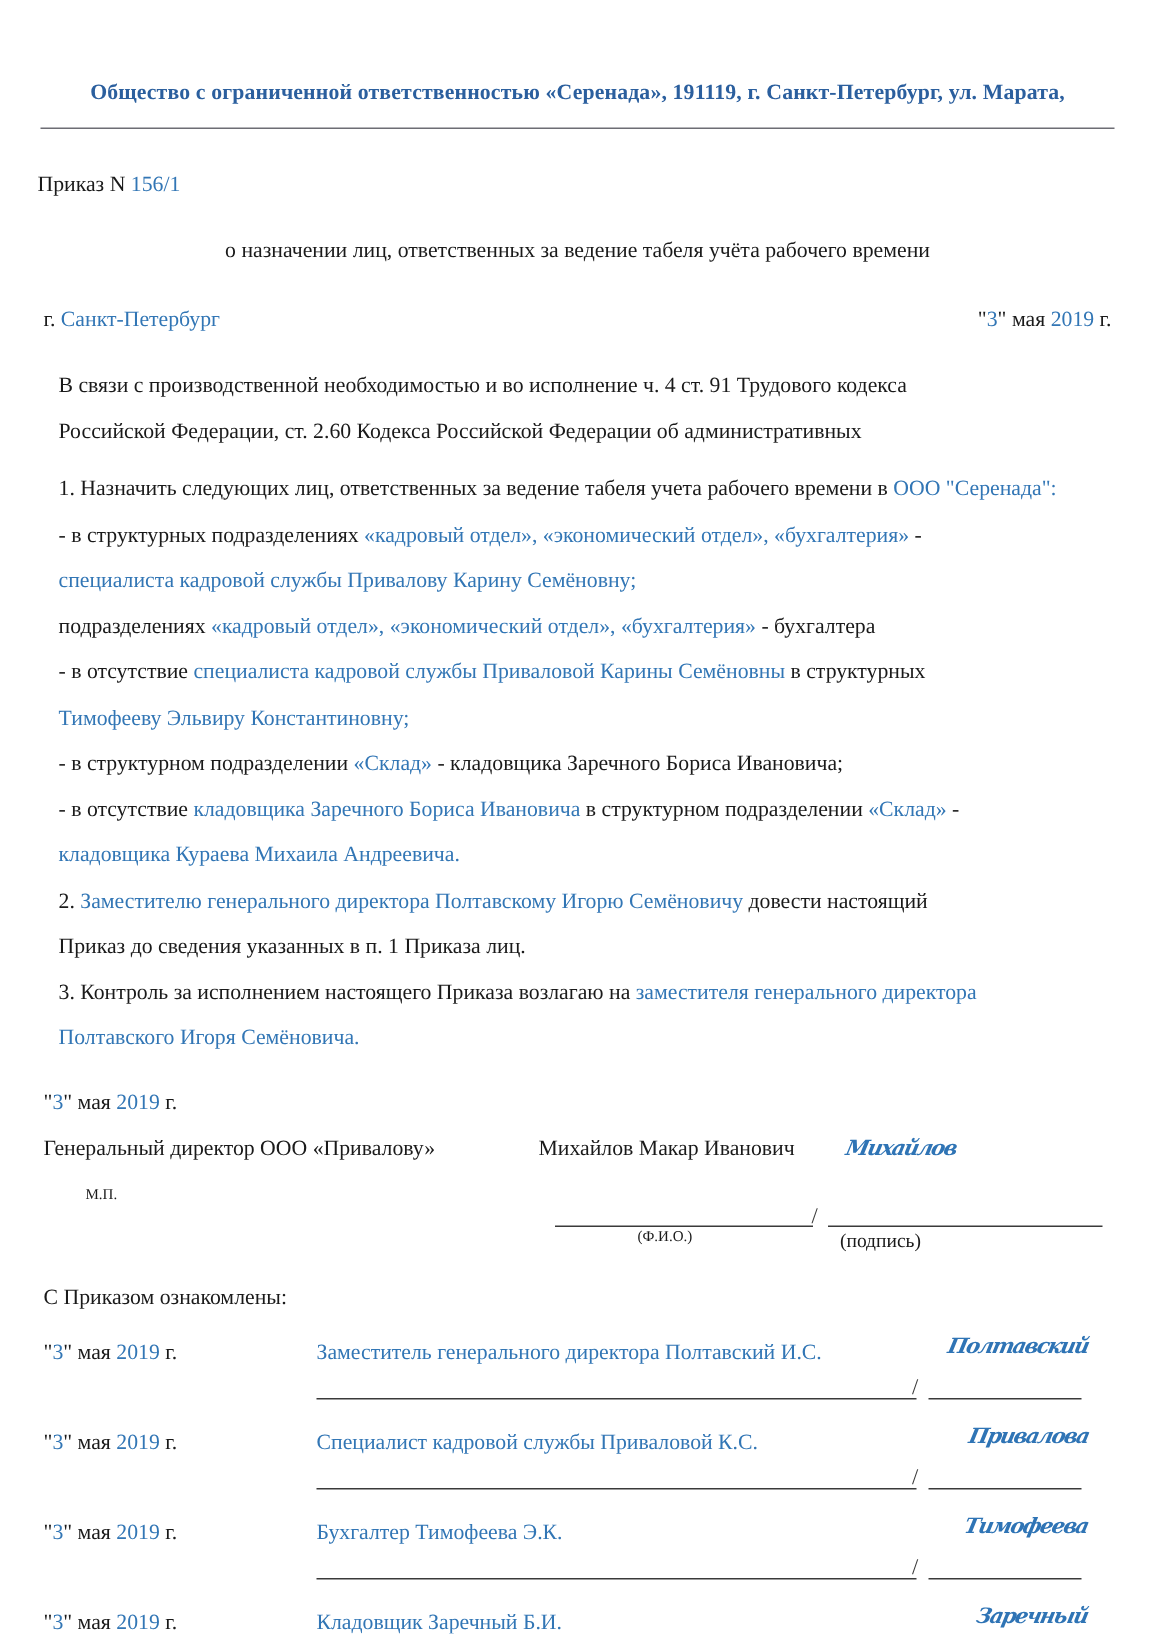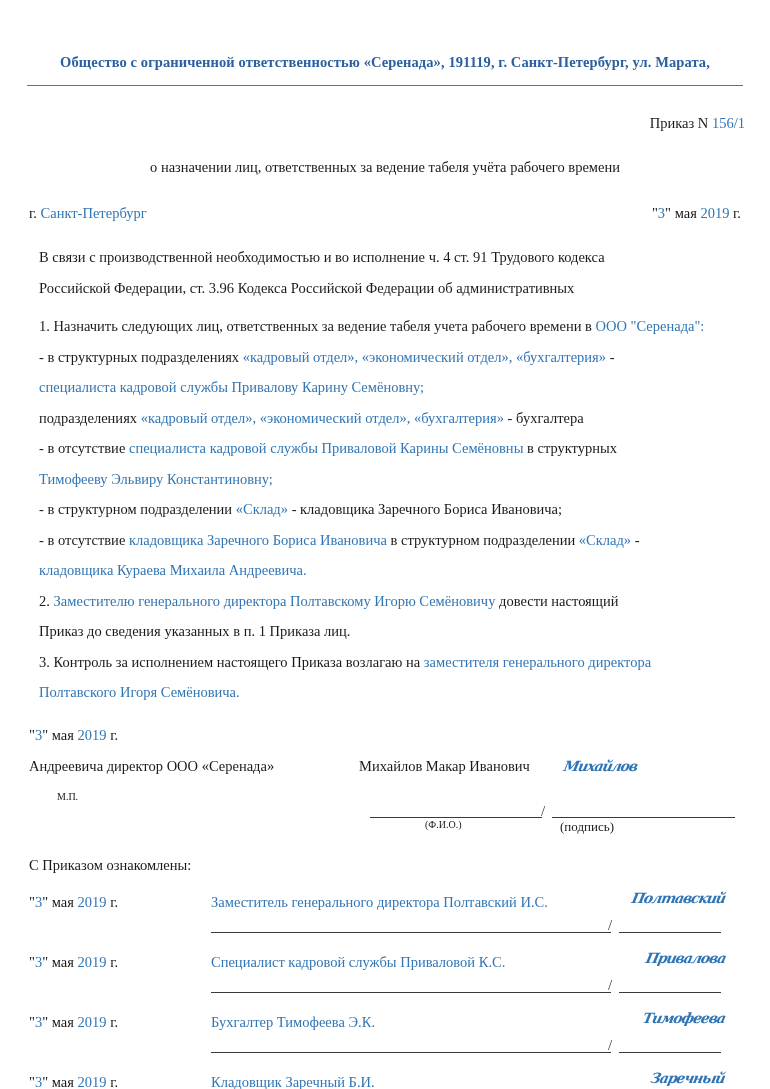--- a/index.html
+++ b/index.html
@@ -37,21 +37,21 @@
   .org-header .line2 { display: block; }
   .header-rule {
     margin: 12px 2px 0 2px;
     border: 0;
     border-top: 1.6px solid #6d6d74;
   }
 
   
   .doc-title {
     margin-top: 27px;
-    text-align: right;
+    text-align: left;
     font-size: 14.5px;
     line-height: 20px;
   }
   .doc-subtitle {
     margin-top: 24px;
     text-align: center;
     font-size: 14.5px;
     line-height: 20px;
   }
 
@@ -215,21 +215,21 @@
   <div class="doc-subtitle">о назначении лиц, ответственных за ведение табеля учёта рабочего времени</div>
 
   <div class="city-date-row">
     <div><span>г. </span><span class="blue">Санкт-Петербург</span></div>
     <div><span>"</span><span class="blue">3</span><span>" </span><span>мая </span><span class="blue">2019</span><span> г.</span></div>
   </div>
 
   <div class="body-block">
 
     <p>В связи с производственной необходимостью и во исполнение ч. 4 ст. 91 Трудового кодекса</p>
-    <p>Российской Федерации, ст. 3.96 Кодекса Российской Федерации об административных</p>
+    <p>Российской Федерации, ст. 2.60 Кодекса Российской Федерации об административных</p>
 
     <p class="para-gap"><span>1. Назначить следующих лиц, ответственных за ведение табеля учета рабочего времени в </span><span class="blue">ООО "Серенада":</span></p>
 
     <p><span>- в структурных подразделениях </span><span class="blue">«кадровый отдел», «экономический отдел», «бухгалтерия»</span><span> -</span></p>
     <p class="blue">специалиста кадровой службы Привалову Карину Семёновну;</p>
 
     <p><span>подразделениях </span><span class="blue">«кадровый отдел», «экономический отдел», «бухгалтерия»</span><span> -  бухгалтера</span></p>
     <p><span> - в отсутствие </span><span class="blue">специалиста кадровой службы Приваловой Карины Семёновны</span><span> в структурных</span></p>
     <p class="blue">Тимофееву Эльвиру Константиновну;</p>
 
@@ -241,21 +241,21 @@
     <p><span>2. </span><span class="blue">Заместителю генерального директора Полтавскому Игорю Семёновичу</span><span> довести настоящий</span></p>
     <p>Приказ до сведения указанных в п. 1 Приказа лиц.</p>
 
     <p><span>3. Контроль за исполнением настоящего Приказа возлагаю на </span><span class="blue">заместителя генерального директора</span></p>
     <p class="blue">Полтавского Игоря Семёновича.</p>
   </div>
 
   <div class="sig-date"><span>"</span><span class="blue">3</span><span>" </span><span>мая </span><span class="blue">2019</span><span> г.</span></div>
 
   <div class="director-row">
-    <div class="director-title">Андреевича директор ООО «Серенада»</div>
+    <div class="director-title">Генеральный директор ООО «Привалову»</div>
     <div class="director-name">Михайлов Макар Иванович</div>
     <div class="sig-script">Михайлов</div>
   </div>
 
   <div class="mp-row">
     <div class="mp-label">М.П.</div>
     <div class="fio-lines">
       <div class="rule-a"></div>
       <div class="slash-mark">/</div>
       <div class="rule-b"></div>

